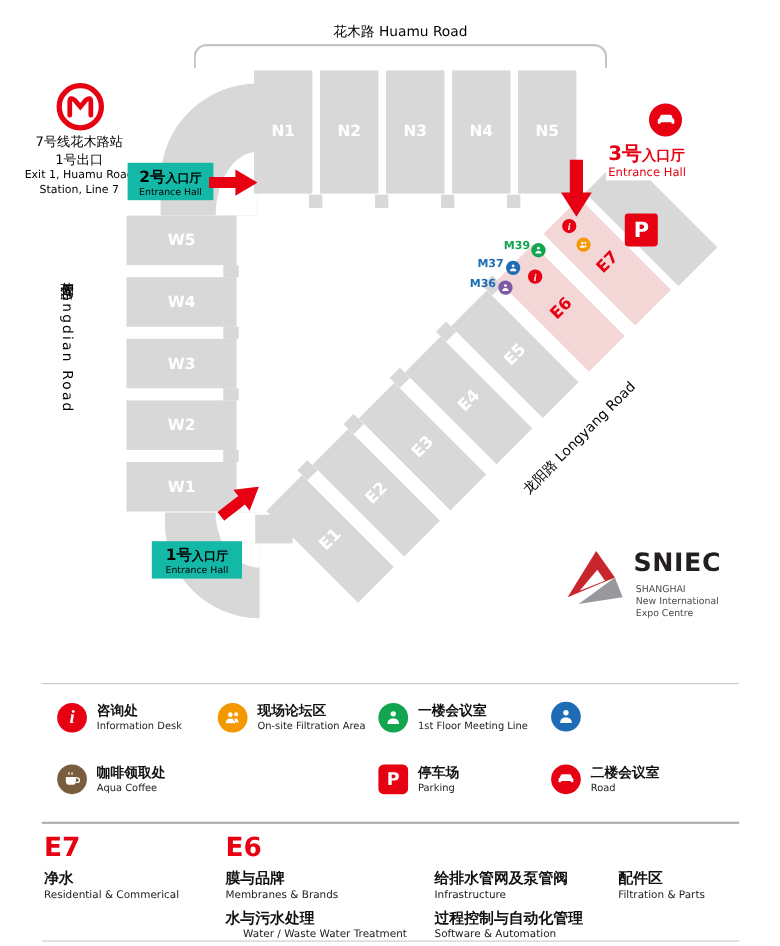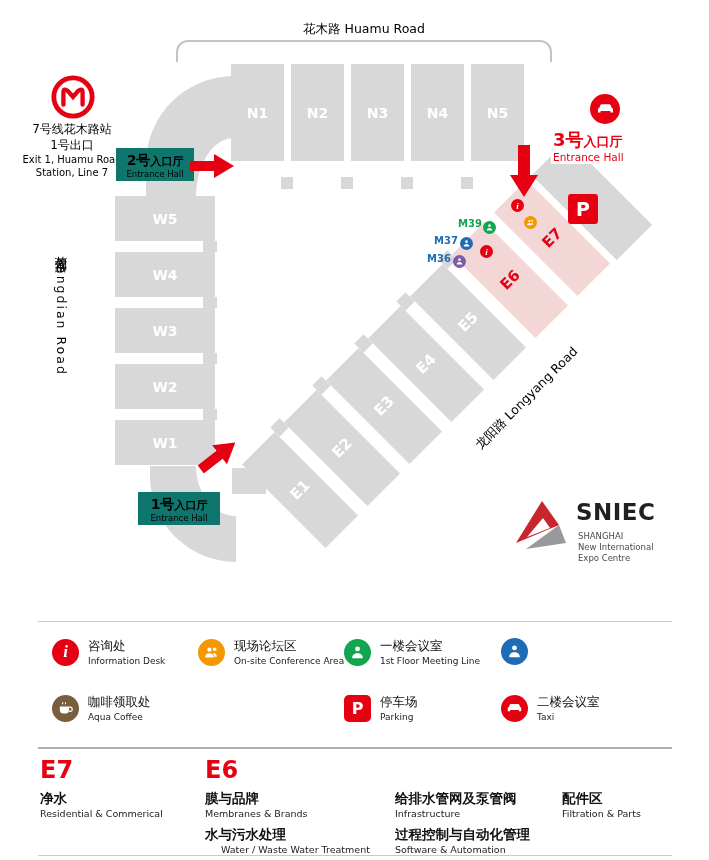--- a/index.html
+++ b/index.html
@@ -1,38 +1,38 @@
 <!DOCTYPE html>
 <html lang="zh"><head>
 <meta charset="utf-8">
 <style>
   *{margin:0;padding:0;box-sizing:border-box}
   html,body{background:#fff}
   body{width:709px;height:860px;font-family:"DejaVu Sans","Liberation Sans",sans-serif;color:#000;position:relative}
   .canvas{position:relative;width:709px;height:860px;background:#fff;overflow:hidden}
   
   .hall{position:absolute;background:#d8d8d8;color:#fff;font-weight:bold;display:flex;align-items:center;justify-content:center}
-  .n{width:53px;height:97px;top:64px;font-size:14px}
+  .n{width:53px;height:112px;top:64px;font-size:14px}
   .w{left:115px;width:100px;height:45px;font-size:14px}
   .e{width:46px;height:118px;font-size:15px;transform:rotate(-45deg)}
   .e.pink{background:#f3d7d7;color:#e60012}
   .conn{position:absolute;background:#d8d8d8}
   .rot45{transform:rotate(-45deg)}
   .curve-tl{position:absolute;left:146px;top:76px;width:88px;height:120px;background:#d8d8d8;border-top-left-radius:88px}
   .carve-tl{position:absolute;left:196px;top:138px;width:38px;height:58px;background:#fff;border-top-left-radius:100%}
   .curve-bl{position:absolute;left:150px;top:466px;width:86px;height:96px;background:#d8d8d8;border-bottom-left-radius:86px}
   .carve-bl{position:absolute;left:196px;top:466px;width:40px;height:50px;background:#fff;border-bottom-left-radius:100%}
   .pstripe{position:absolute;left:567px;top:140px;width:50px;height:120px;background:#d8d8d8;transform:rotate(-45deg)}
   
   .huamu-band{position:absolute;left:176px;top:40px;width:376px;height:22px;border:2px solid #c4c4c4;border-bottom:none;border-radius:12px 12px 0 0}
   .huamu-text{position:absolute;left:176px;top:21px;width:376px;text-align:center;font-size:12.5px}
   .fangdian{position:absolute;left:52px;top:246px;height:200px;writing-mode:vertical-rl;text-orientation:mixed;font-size:12.5px;letter-spacing:2px}
   .longyang{position:absolute;left:438px;top:390px;width:178px;text-align:center;font-size:12.5px;transform:rotate(-45deg)}
   
-  .ent{position:absolute;background:#0f766e;text-align:center;line-height:1.2;padding:2px 1px;z-index:6}
+  .ent{position:absolute;background:#14b8a6;text-align:center;line-height:1.2;padding:2px 1px;z-index:6}
   .ent .num{font-weight:bold;font-size:14px}
   .ent .hallzh{font-weight:bold;font-size:11px}
   .ent .en{font-size:8.5px}
   .ent3{position:absolute;z-index:6;color:#e60012;line-height:1.15;background:#fff;padding:1px 2px}
   .ent3 .num{font-weight:bold;font-size:18px}
   .ent3 .hallzh{font-weight:bold;font-size:13px}
   .ent3 .en{font-size:10.5px}
   .arrow{position:absolute;z-index:7}
   
   .metro-logo{position:absolute;left:50px;top:74px;z-index:5}
@@ -47,21 +47,21 @@
   .taxi-top{position:absolute;left:590px;top:94px;width:30px;height:30px;background:#e60012;z-index:8}
   
   .sniec-name{position:absolute;left:576px;top:499px;font-size:23px;font-weight:bold;color:#231f20;letter-spacing:.5px}
   .sniec-sub{position:absolute;left:578px;top:531px;font-size:8.5px;color:#4a4a4a;line-height:1.3}
   
   .hr{position:absolute;left:38px;width:634px;height:1px;background:#c9c9c9}
   
   .leg{position:absolute;display:flex;align-items:center;gap:9px}
   .lg-dot{width:27px;height:27px;border-radius:50%;display:flex;align-items:center;justify-content:center;flex:none;color:#fff}
   .lg-sq{width:27px;height:27px;border-radius:5px;background:#e60012;color:#fff;display:flex;align-items:center;justify-content:center;font-weight:bold;font-size:16px;flex:none}
-  .leg .zh{font-size:12.5px;font-weight:normal;color:#111}
+  .leg .zh{font-size:12.5px;font-weight:bold;color:#111}
   .leg .en{font-size:9px;color:#222;margin-top:1px}
   .iglyph{font-family:"Liberation Serif","DejaVu Serif",serif;font-weight:bold;font-style:italic}
   
   .zcode{position:absolute;font-size:24px;font-weight:bold;color:#e60012}
   .zzh{position:absolute;font-size:13.5px;font-weight:bold;color:#101010}
   .zen{position:absolute;font-size:9.5px;color:#222}
 </style>
 </head>
 <body>
 
@@ -220,21 +220,21 @@
     <div class="lg-dot" style="background:#f39800">
         <svg width="17" height="17" viewBox="0 0 24 24">
           <circle cx="9" cy="8" r="3" fill="#fff"></circle>
           <path d="M3,19c0-4 2.5-6 6-6s6,2 6,6z" fill="#fff"></path>
           <circle cx="16.5" cy="7.5" r="2.5" fill="#fff"></circle>
           <path d="M14.5,12.6c3,0 5,1.8 5,5.4h-4z" fill="#fff"></path>
         </svg>
       </div>
     <div>
         <div class="zh">现场论坛区</div>
-        <div class="en">On-site Conference Area</div>
+        <div class="en">On-site Filtration Area</div>
       </div>
   </div>
   <div class="leg" style="left:344px;top:638px">
     <div class="lg-dot" style="background:#12a54f">
         <svg width="17" height="17" viewBox="0 0 24 24">
           <circle cx="12" cy="7" r="3.4" fill="#fff"></circle>
           <path d="M4.5,20c0-4.8 3.2-7 7.5-7s7.5,2.2 7.5,7z" fill="#fff"></path>
         </svg>
       </div>
     <div>
@@ -272,21 +272,21 @@
       </div>
   </div>
   <div class="leg" style="left:501px;top:694px">
     <div class="lg-dot" style="background:#e60012">
         <svg width="17" height="17" viewBox="0 0 24 24">
           <path d="M4,10 L5.5,6.5 C5.8,5.8 6.4,5.5 7.2,5.5 h9.6 c0.8,0 1.4,0.3 1.7,1 L20,10 c1,0.2 1.5,0.8 1.5,1.8 V15 a0.8,0.8 0 0 1 -0.8,0.8 H19 a0.8,0.8 0 0 1 -0.8,-0.8 v-1 H5.8 v1 a0.8,0.8 0 0 1 -0.8,0.8 H3.3 A0.8,0.8 0 0 1 2.5,15 v-3.2 C2.5,10.8 3,10.2 4,10 Z" fill="#fff"></path>
         </svg>
       </div>
     <div>
         <div class="zh">二楼会议室</div>
-        <div class="en">Taxi</div>
+        <div class="en">Road</div>
       </div>
   </div>
 
   <div class="zcode" style="left:40px;top:756px">E7</div>
   <div class="zzh" style="left:40px;top:790px">净水</div>
   <div class="zen" style="left:40px;top:808px">Residential &amp; Commerical</div>
 
   <div class="zcode" style="left:205px;top:756px">E6</div>
   <div class="zzh" style="left:205px;top:790px">膜与品牌</div>
   <div class="zen" style="left:205px;top:808px">Membranes &amp; Brands</div>

